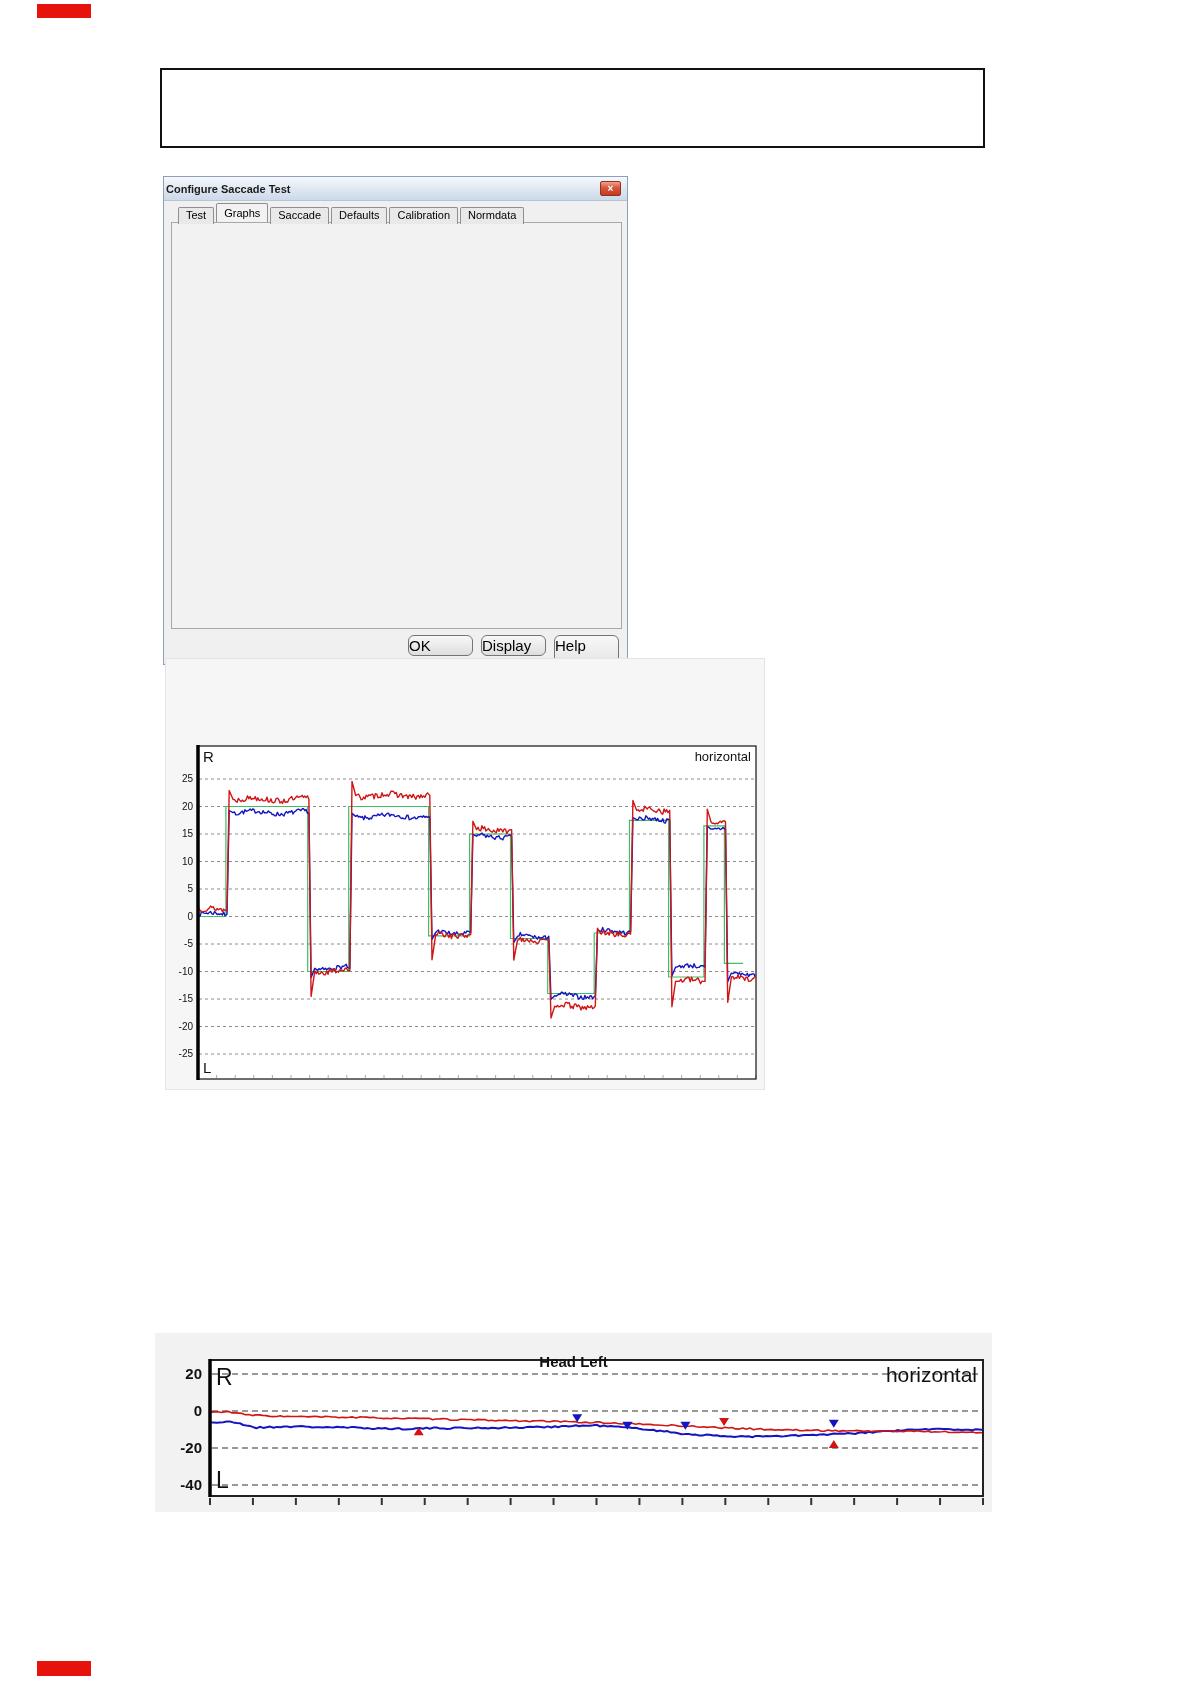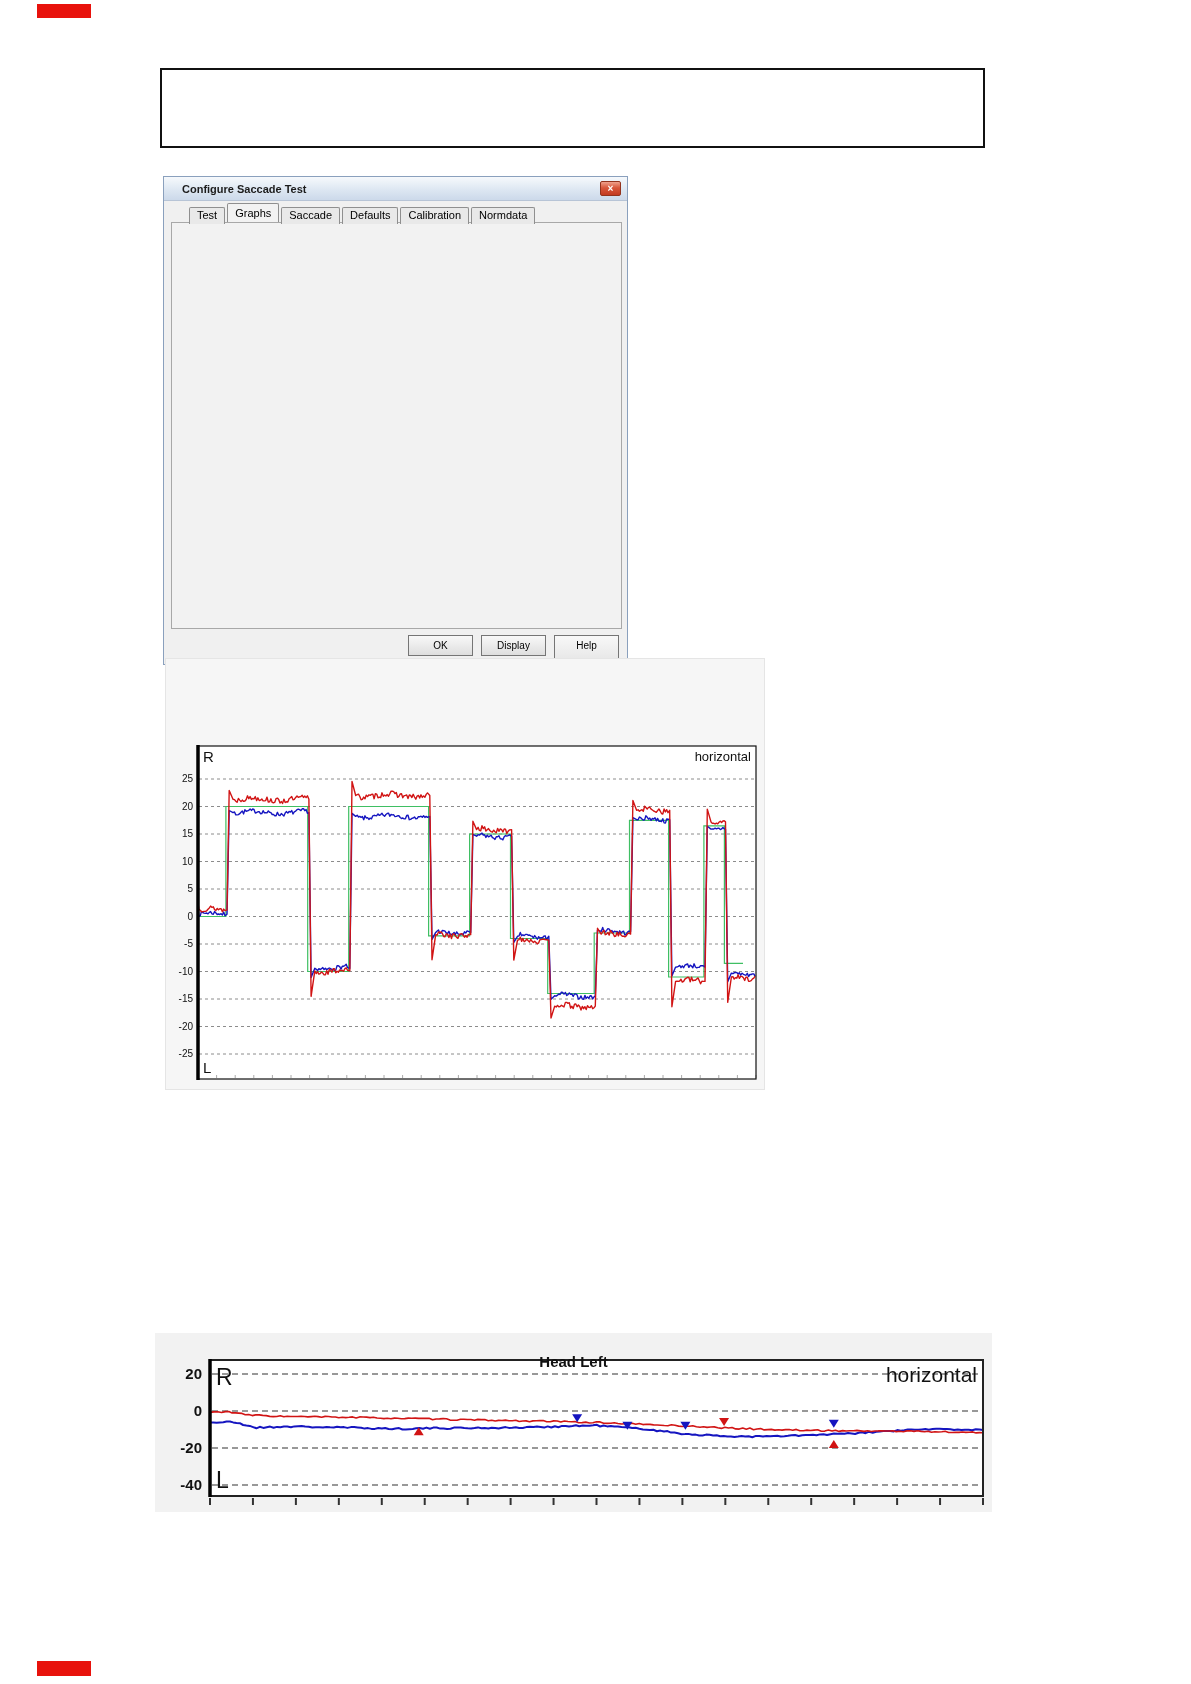--- a/index.html
+++ b/index.html
@@ -10,27 +10,27 @@
   .redact-top { left:37px; top:4px; }
   .redact-bottom { left:37px; top:1661px; height:15px; }
 
   .empty-box { position:absolute; left:160px; top:68px; width:825px; height:80px; border:2px solid #111; background:#fff; }
 
   
   .dialog { position:absolute; left:163px; top:176px; width:465px; height:489px;
             background:#f0f0f0; border:1px solid #8aa0bd; font-size:11px; color:#000; }
   .titlebar { position:absolute; left:0; top:0; right:0; height:24px;
               background:linear-gradient(#f6f9fc,#dde7f2 55%,#ccd9ea);
-              border-bottom:1px solid #b7c4d6; line-height:24px; padding-left:18px;
+              border-bottom:1px solid #b7c4d6; line-height:24px; padding-left:2px;
               font-weight:bold; color:#1c1c1c; }
   .closebtn { position:absolute; right:6px; top:4px; width:21px; height:15px;
               background:linear-gradient(#efa18c,#d8573b 45%,#c23a20);
               border:1px solid #93331d; border-radius:2px; color:#fff; text-align:center;
               font-size:10px; line-height:13px; font-weight:bold; cursor:pointer; }
-  .tabstrip { position:absolute; left:14px; top:26px; display:flex; align-items:flex-end; z-index:2;margin-left:11px; }
+  .tabstrip { position:absolute; left:14px; top:26px; display:flex; align-items:flex-end; z-index:2; }
   .tab { position:relative; top:2px; height:17px; line-height:15px; padding:0 7px;
          background:#e9e9e9; border:1px solid #8f8f8f; border-bottom:none;
          border-radius:2px 2px 0 0; margin-right:2px; cursor:pointer; }
   .tab.active { top:0; height:19px; line-height:18px; background:#f2f2f2; z-index:3; }
   .tabpage { position:absolute; left:7px; top:45px; width:451px; height:407px;
              background:#f2f2f2; border:1px solid #a8a8a8; z-index:1; }
 
   fieldset.grp { position:absolute; border:1px solid #cfcfc5; border-radius:3px; background:transparent; }
   fieldset.grp legend { font-size:11px; padding:0 3px; margin-left:5px; color:#000; }
   .grp1 { left:30px; top:66px; width:252px; height:40px; }
@@ -45,23 +45,23 @@
          display:inline-block; position:relative; flex:0 0 auto; }
   .box.on::after { content:"✓"; position:absolute; left:0; top:-3px; font-size:11px;
                    font-weight:bold; color:#111; }
   .chk, .rad { position:absolute; display:flex; gap:5px; align-items:flex-start; font-size:11px; }
   .chk .cl, .rad .cl { line-height:12px; }
   .dis { color:#9c9c9c; }
 
   .lblabs { position:absolute; font-size:11px; }
   .txt { position:absolute; font-size:11px; font-family:inherit; border:1px solid #7a7a7a;
          background:#fff; padding:1px 3px; height:17px; }
-  .btn { position:absolute; font-size:10px; font-family:inherit;
+  .btn { position:absolute; font-size:15px; font-family:inherit;
          background:linear-gradient(#f8f8f8,#dedede); border:1px solid #757575;
-         border-radius:0; text-align:center; cursor:pointer; }
+         border-radius:6px; text-align:left; cursor:pointer; }
 
   
   .panel1 { position:absolute; left:165px; top:658px; width:600px; height:432px;
             background:#f6f6f6; border:1px solid #e5e5e5; }
   .panel2 { position:absolute; left:155px; top:1333px; width:837px; height:179px;
             background:#f2f2f2; }
   .panel2-title { position:absolute; left:0; top:20px; width:100%; text-align:center;
                   font-size:15px; font-weight:bold; color:#111; z-index:2; }
   .panel1 svg, .panel2 svg { position:absolute; left:0; top:0; }
 </style>

